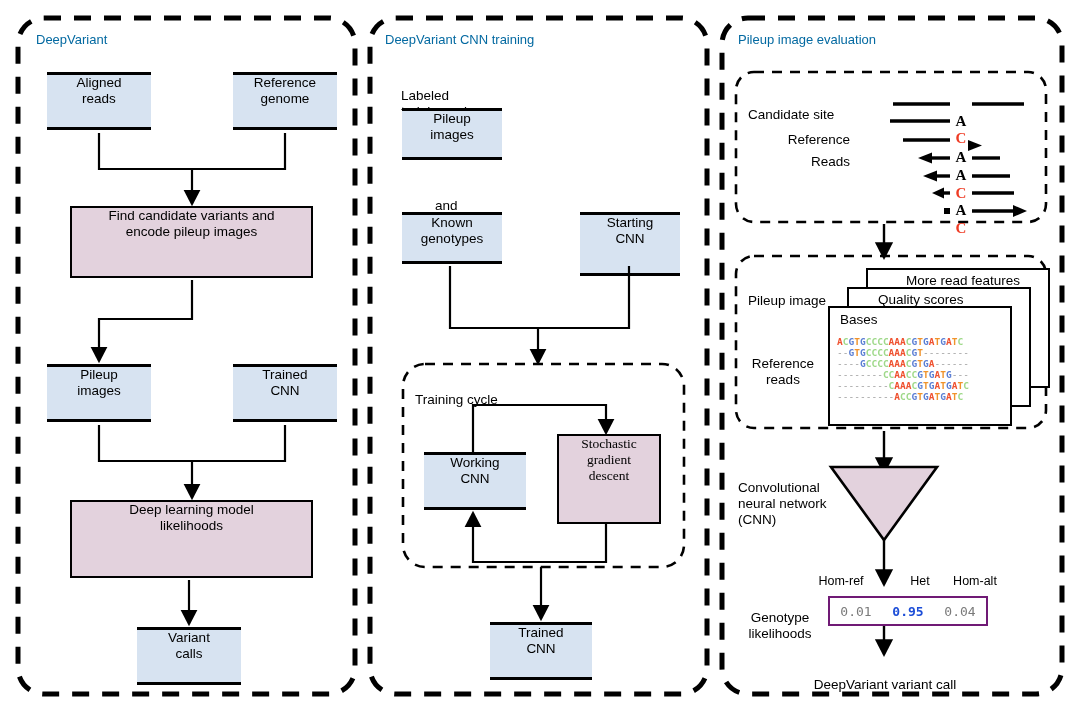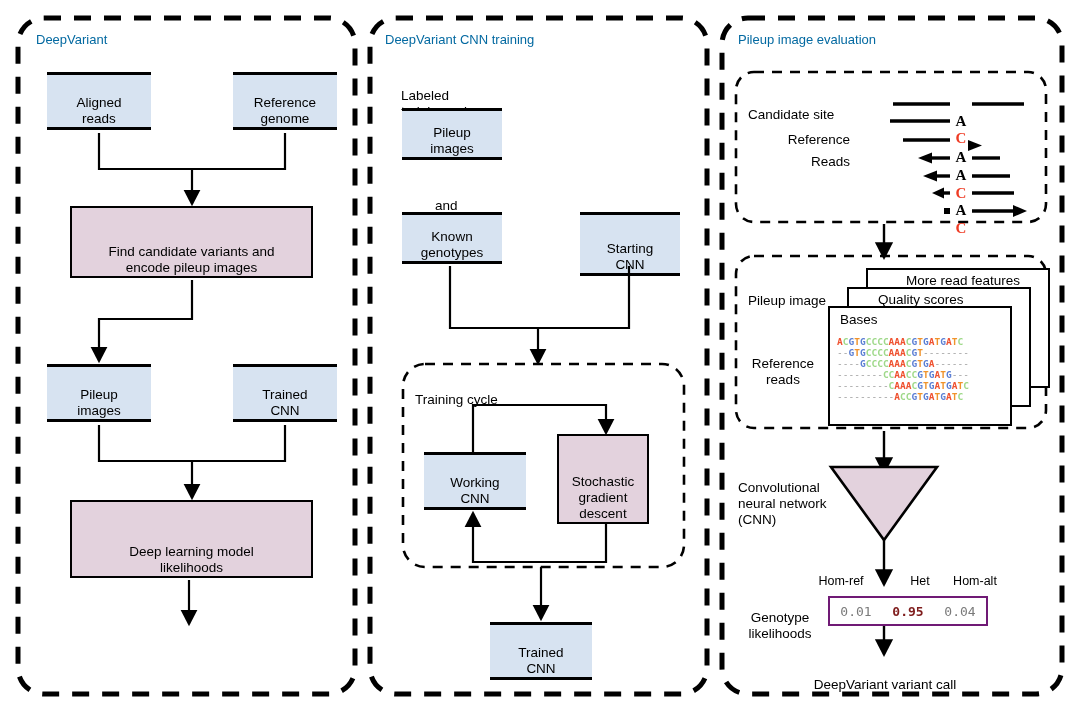--- a/index.html
+++ b/index.html
@@ -6,39 +6,39 @@
   #root{
     position:relative;width:1080px;height:712px;background:#ffffff;
     font-family:"Liberation Sans", sans-serif;color:#000;overflow:hidden;
   }
   .panel-title{position:absolute;font-size:13px;color:#0369a1;white-space:nowrap;}
   .lbl{position:absolute;font-size:13.5px;color:#000;white-space:nowrap;line-height:16px;margin-top:18px;}
   .lbl.ctr{text-align:center;}
   .lbl.rt{text-align:right;}
 
   
-  .box{position:absolute;box-sizing:border-box;display:flex;align-items:flex-end;
+  .box{position:absolute;box-sizing:border-box;display:flex;align-items:flex-start;
        justify-content:center;text-align:center;font-size:13.5px;line-height:16px;}
   .box.blue{background:#d7e3f1;border-top:3px solid #000;border-bottom:3px solid #000;}
   .box.pink{background:#e3d2dd;border:2px solid #000;}
   .box.white{background:#ffffff;border:2px solid #000;}
 
   svg.overlay{position:absolute;left:0;top:0;width:1080px;height:712px;
               pointer-events:none;overflow:visible;}
 
   
   .bases{position:absolute;font-family:"DejaVu Sans Mono", monospace;
          font-size:9.5px;line-height:11.1px;letter-spacing:0px;white-space:pre;}
   .bases span{display:inline;}
 
   
   .gl-box{position:absolute;box-sizing:border-box;background:#fff;border:2px solid #701a75;
           display:flex;align-items:center;justify-content:space-around;
           font-family:"DejaVu Sans Mono", monospace;font-size:13px;color:#7a7a7a;}
-  .gl-box .hl{color:#7f1d1d;font-weight:bold;}
+  .gl-box .hl{color:#1d4ed8;font-weight:bold;}
   .gl-hdr{position:absolute;font-size:12.5px;white-space:nowrap;}
 </style>
 </head>
 <body>
 
 <div id="root">
 
   <svg class="overlay">
 
     <rect x="18" y="18" width="337" height="676" rx="26" ry="26" fill="none" stroke="#000" stroke-width="5" stroke-dasharray="17,13" stroke-linecap="butt"></rect>
@@ -68,20 +68,24 @@
     <span style="white-space:pre-line">Pileup
 images</span>
   </div>
   <div class="box blue" style="left:233px;top:364px;width:104px;height:58px;">
     <span style="white-space:pre-line">Trained
 CNN</span>
   </div>
   <div class="box pink" style="left:70px;top:500px;width:243px;height:78px;">
     <span style="white-space:pre-line">Deep learning model
 likelihoods</span>
+  </div>
+  <div class="box blue" style="left:137px;top:627px;width:104px;height:58px;">
+    <span style="white-space:pre-line">Variant
+calls</span>
   </div>
 
   <svg class="overlay">
     <defs>
       <marker id="arw" markerWidth="9" markerHeight="9" refX="4.2" refY="4.4" orient="auto" markerUnits="strokeWidth">
         <path d="M0.6,0.6 L8.0,4.4 L0.6,8.2 Z" fill="#000"></path>
       </marker>
     </defs>
     <g fill="none" stroke="#000" stroke-width="2.2">
 
@@ -115,21 +119,21 @@
 
   <svg class="overlay">
     <rect x="403" y="364" width="281" height="203" rx="22" ry="22" fill="none" stroke="#000" stroke-width="2.6" stroke-dasharray="10,8"></rect>
   </svg>
   <div class="lbl" style="left:415px;top:374px;">Training cycle</div>
 
   <div class="box blue" style="left:424px;top:452px;width:102px;height:58px;">
     <span style="white-space:pre-line">Working
 CNN</span>
   </div>
-  <div class="box pink" style="left:557px;top:434px;width:92px;height:90px;">
+  <div class="box pink" style="left:557px;top:434px;width:104px;height:90px;font-family:Liberation Serif, serif;">
     <span style="white-space:pre-line">Stochastic
 gradient
 descent</span>
   </div>
   <div class="box blue" style="left:490px;top:622px;width:102px;height:58px;">
     <span style="white-space:pre-line">Trained
 CNN</span>
   </div>
 
   <svg class="overlay">

